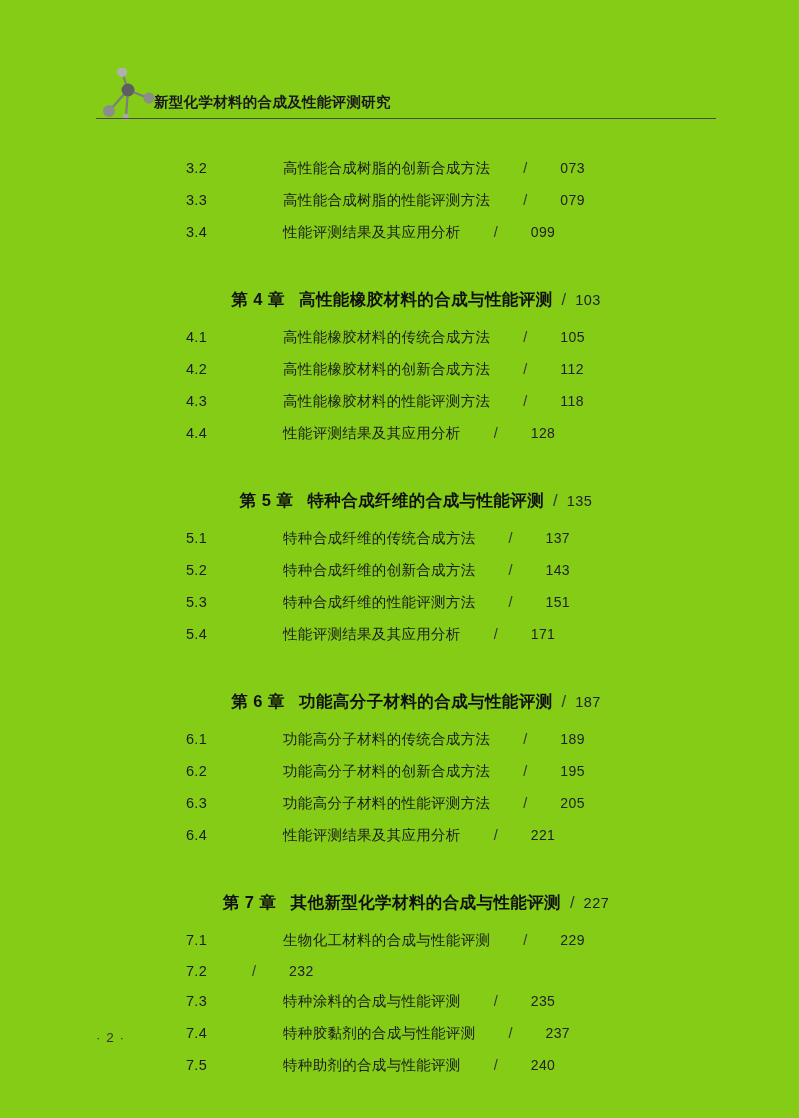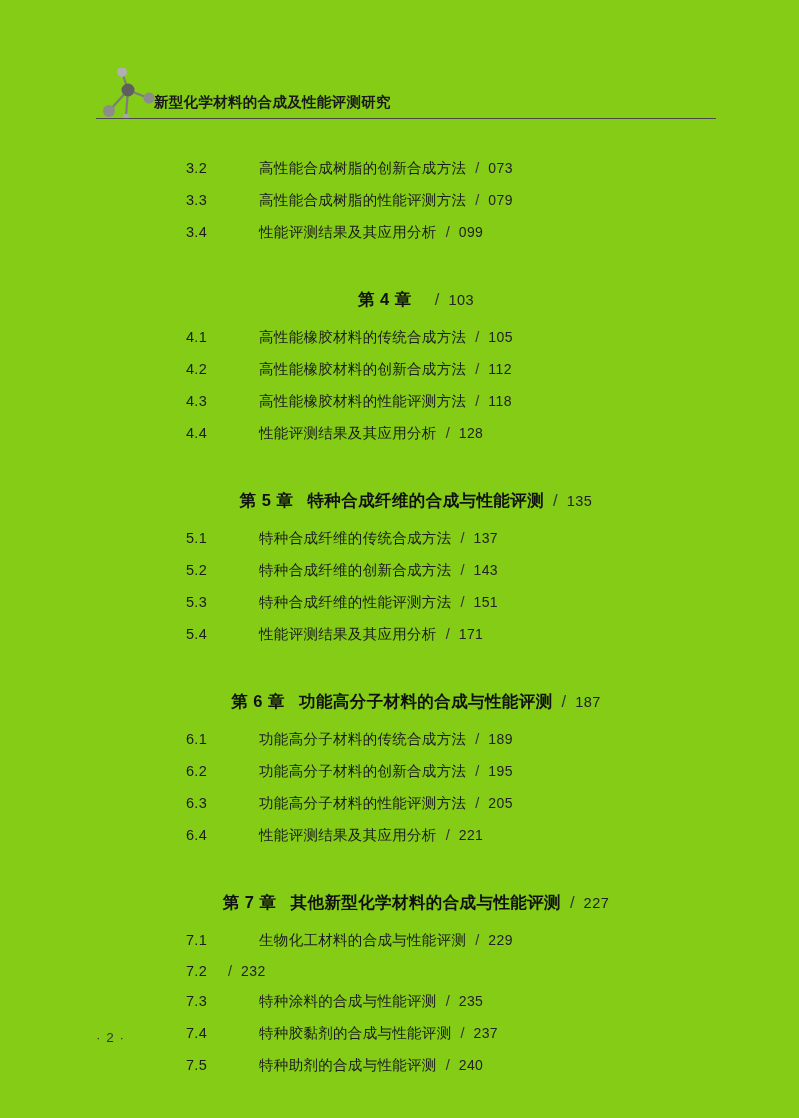--- a/index.html
+++ b/index.html
@@ -101,20 +101,21 @@
     margin-top: 32px;
   }
 
   .section-row {
     display: flex;
     align-items: baseline;
     font-size: 14.5px;
     color: #1c1c1c;
     padding: 6.5px 0 6.5px 90px;
     white-space: nowrap;
+    gap: 24px;
   }
   .section-num {
     margin-right: 12px;
     letter-spacing: 0.3px;
   }
   .section-title {
     letter-spacing: 0.3px;
     margin-left: 40px;
   }
   .section-sep {
@@ -184,20 +185,21 @@
           <span class="section-num">3.4</span>
           <span class="section-title">性能评测结果及其应用分析</span>
           <span class="section-sep">/</span>
           <span class="section-page">099</span>
         </div>
       </div>
 
       <div class="chapter-block">
         <div class="chapter-row">
           <span class="chapter-num">第 4 章</span>
+          <span class="chapter-title">高性能橡胶材料的合成与性能评测</span>
           <span class="chapter-sep">/</span>
           <span class="chapter-page">103</span>
         </div>
         <div class="section-row">
           <span class="section-num">4.1</span>
           <span class="section-title">高性能橡胶材料的传统合成方法</span>
           <span class="section-sep">/</span>
           <span class="section-page">105</span>
         </div>
         <div class="section-row">

